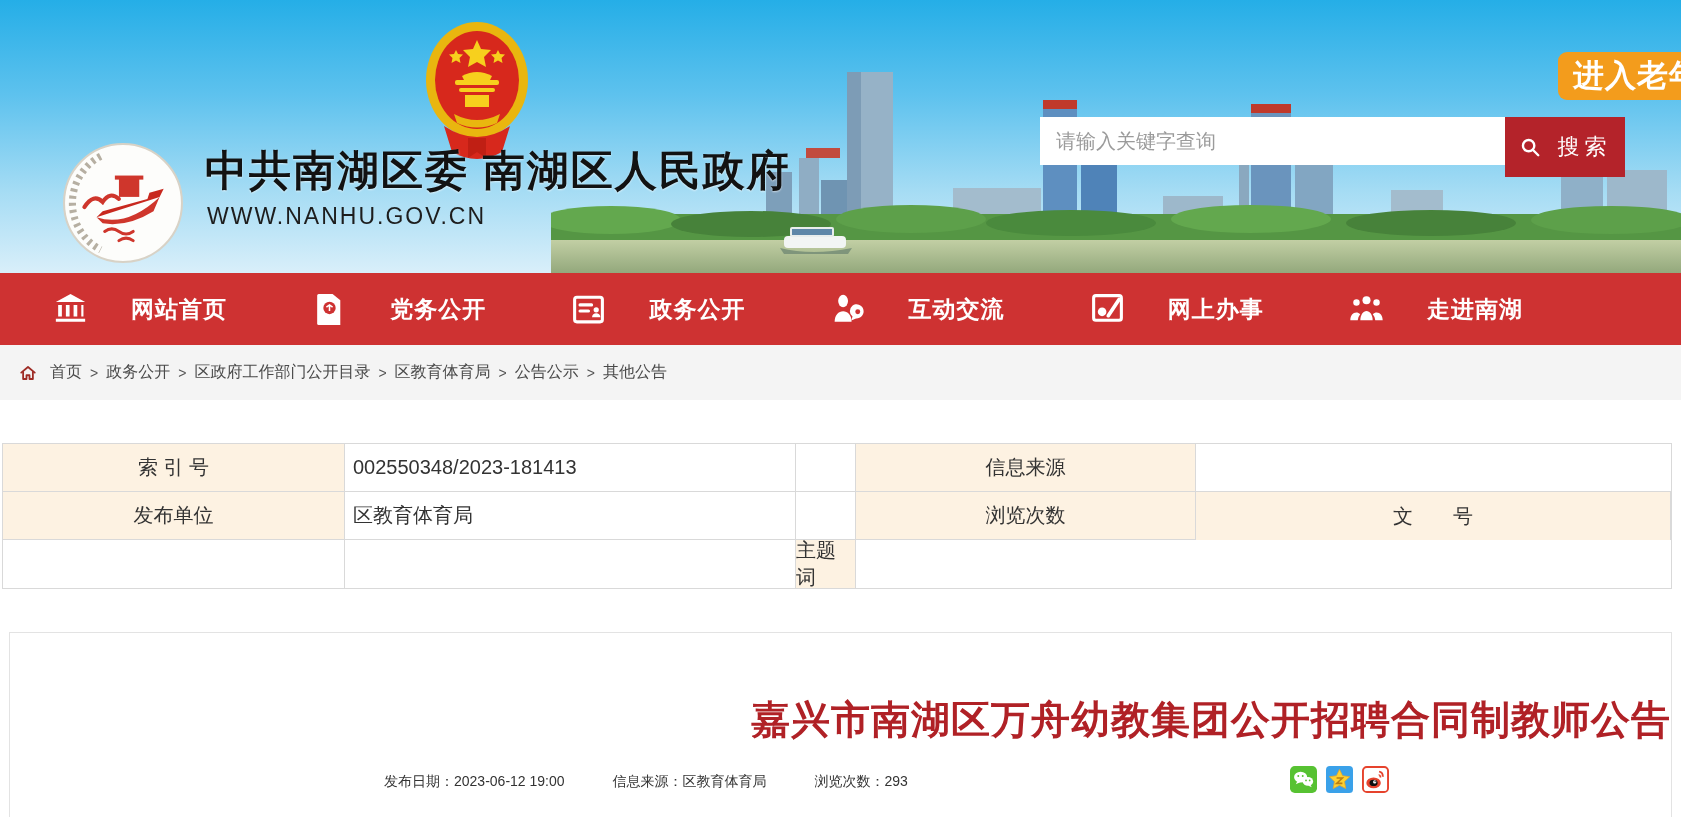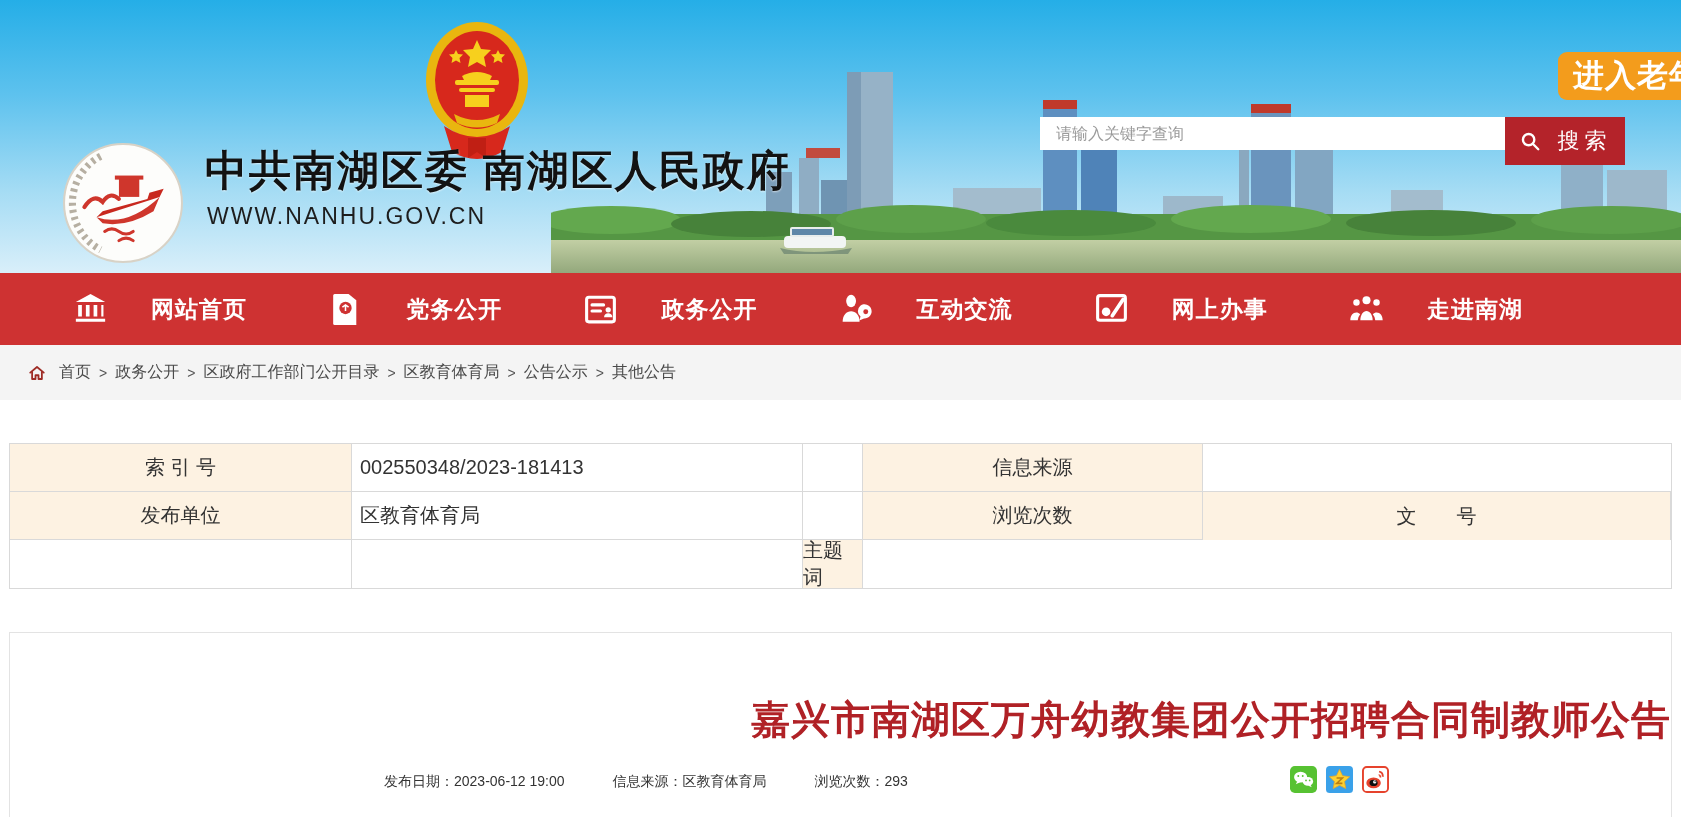--- a/index.html
+++ b/index.html
@@ -10,46 +10,46 @@
   
   .banner { position:relative; width:1681px; height:273px; overflow:hidden;
     background:linear-gradient(to bottom,#25aee7 0%,#5ec2ee 35%,#a5dcf4 70%,#d9effa 100%); }
   .cityscape { position:absolute; right:0; bottom:0; width:1130px; height:273px; }
   .site-logo { position:absolute; left:62px; top:142px; width:122px; height:122px; }
   .emblem { position:absolute; left:424px; top:18px; width:106px; height:152px; }
   .site-title { position:absolute; left:205px; top:143px; font-size:42px; font-weight:bold;
     color:#121212; letter-spacing:2px; text-shadow:0 1px 2px rgba(255,255,255,.6); }
   .site-url { position:absolute; left:207px; top:203px; font-size:23px; color:#1d1d1d; letter-spacing:2px; }
   .search-wrap { position:absolute; left:1040px; top:117px; width:585px; height:48px; display:flex; }
-  .search-input { width:465px; height:33px; border:none; outline:none; background:#fff;
-    padding:0 16px; font-size:16px; color:#ef4444; }
+  .search-input { width:465px; height:48px; border:none; outline:none; background:#fff;
+    padding:0 16px; font-size:20px; color:#ef4444; }
   .search-input::placeholder { color:#9b9b9b; }
-  .search-btn { width:120px; height:48px; background:#b4232a; color:#fff; border:none;
+  .search-btn { width:120px; height:60px; background:#b4232a; color:#fff; border:none;
     display:flex; align-items:center; justify-content:center; gap:17px; font-size:22px;
     letter-spacing:5px; cursor:pointer; }
   .elder-btn { position:absolute; left:1558px; top:52px; width:215px; height:48px;
     background:#f39c1c; border:none; border-radius:9px; color:#fff; font-size:31px;
     font-weight:bold; text-align:left; padding-left:15px; letter-spacing:1px; cursor:pointer; }
 
   
   .nav { width:1681px; height:72px; background:#ce3232; display:flex; align-items:center;
-    justify-content:space-between; padding:0 158px 0 72px; }
+    justify-content:space-between; padding:0 158px 0 52px; }
   .nav-item { display:flex; align-items:center; gap:42px; cursor:pointer; }
   .nav-item .nav-icon { width:37px; height:37px; display:block; }
   .nav-item .nav-label { color:#fff; font-size:23px; font-weight:bold; letter-spacing:1px; white-space:nowrap; }
 
   
   .breadcrumb { width:1681px; height:55px; background:#f4f4f4; display:flex; align-items:center;
-    padding-left:28px; font-size:16px; color:#4a4a4a; }
+    padding-left:19px; font-size:16px; color:#4a4a4a; }
   .crumb-home { width:18px; height:18px; margin-right:13px; }
   .crumb { cursor:pointer; }
   .crumb-sep { margin:0 8px; color:#555; font-size:14px; }
 
   
-  .meta-table { margin:43px 9px 0 9px; display:grid;
+  .meta-table { margin:43px 9px 0 2px; display:grid;
     grid-template-columns:342px 451px 60px 340px auto;
     border:1px solid #d9d9d9; }
   .mt-cell { height:48px; display:flex; align-items:center; font-size:20px; color:#333;
     border-bottom:1px solid #d9d9d9; background:#fff; }
   .mt-cell.last-row { border-bottom:none; }
   .mt-label { background:#fdf2e2; justify-content:center; border-right:1px solid #d9d9d9; }
   .mt-value { padding-left:8px; border-right:1px solid #d9d9d9; }
   .mt-gap { border-right:1px solid #d9d9d9; }
   .mt-value.end { border-right:none; }
 

